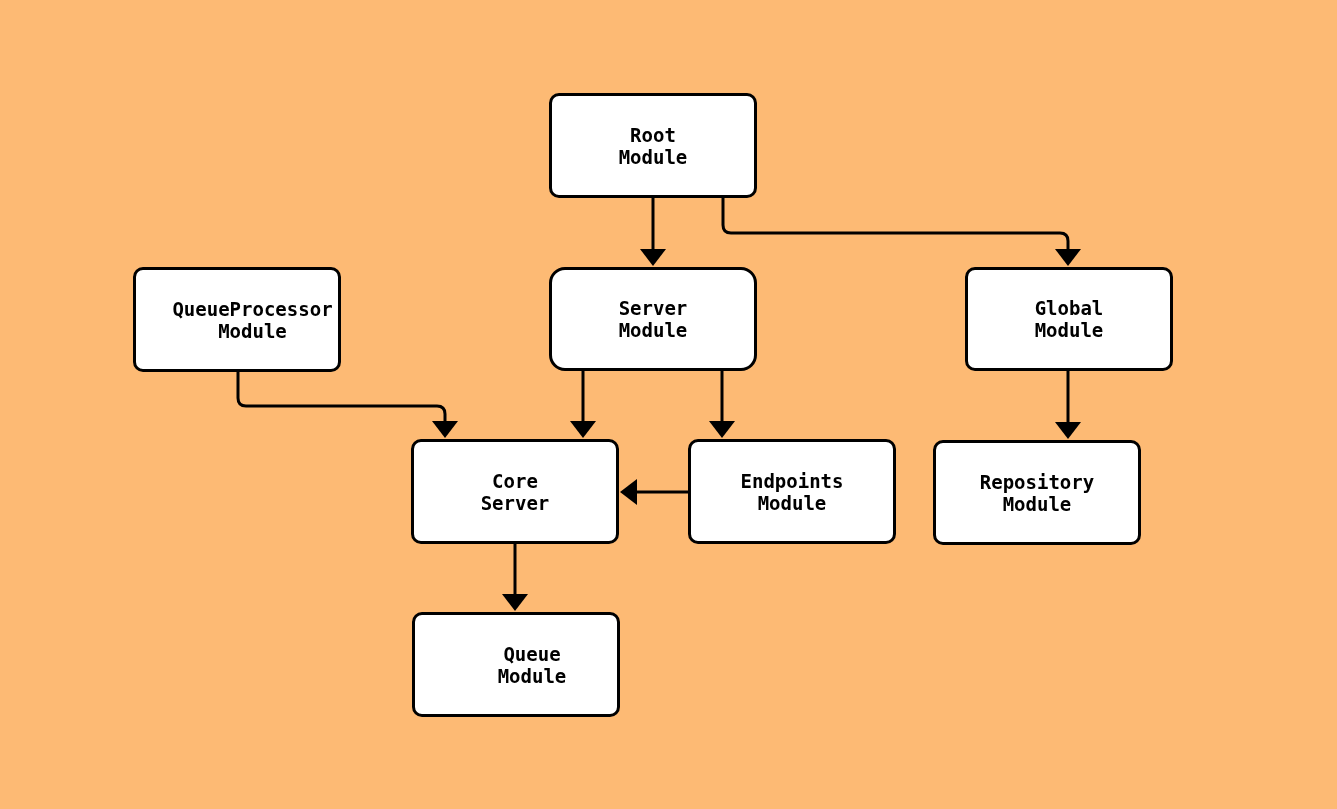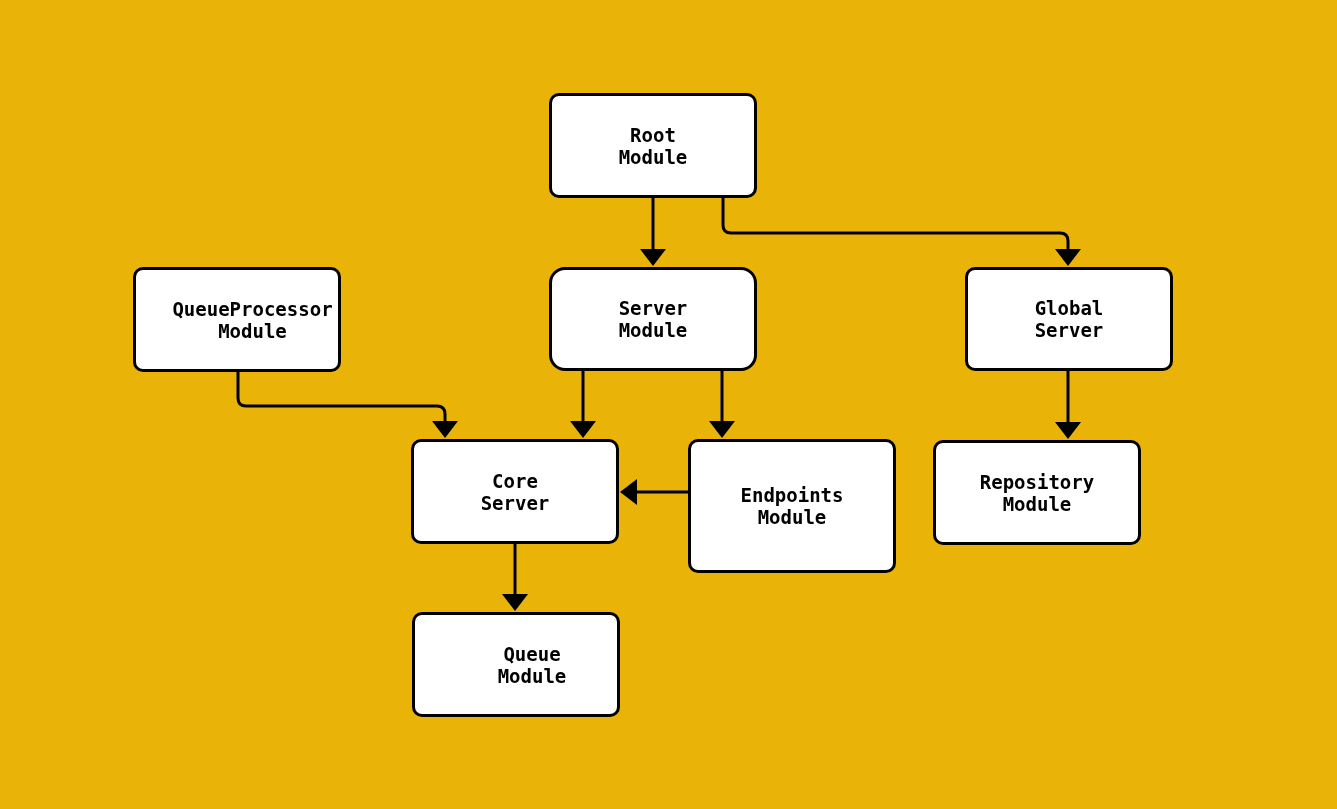--- a/index.html
+++ b/index.html
@@ -4,21 +4,21 @@
 <style>
   html, body {
     margin: 0;
     padding: 0;
     background: #ffffff;
   }
   .canvas {
     position: relative;
     width: 1337px;
     height: 809px;
-    background: #eab308;
+    background: #fdba74;
     overflow: hidden;
     font-family: "DejaVu Sans Mono", "Liberation Mono", monospace;
   }
   .edge-layer {
     position: absolute;
     left: 0;
     top: 0;
     width: 1337px;
     height: 809px;
     display: block;
@@ -72,27 +72,27 @@
     <div class="node" style="left: 133px; top: 267px; width: 208px; height: 105px; background: rgb(255, 255, 255); border-color: rgb(0, 0, 0);">
       <div class="node-label" style="color: rgb(0, 0, 0); margin-left: 31px;">QueueProcessor
 Module</div>
     </div>
     <div class="node" style="left: 549px; top: 267px; width: 208px; height: 104px; background: rgb(255, 255, 255); border-color: rgb(0, 0, 0); border-radius: 16px;">
       <div class="node-label" style="color: rgb(0, 0, 0);">Server
 Module</div>
     </div>
     <div class="node" style="left: 965px; top: 267px; width: 208px; height: 104px; background: rgb(255, 255, 255); border-color: rgb(0, 0, 0);">
       <div class="node-label" style="color: rgb(0, 0, 0);">Global
-Server</div>
+Module</div>
     </div>
     <div class="node" style="left: 411px; top: 439px; width: 208px; height: 105px; background: rgb(255, 255, 255); border-color: rgb(0, 0, 0);">
       <div class="node-label" style="color: rgb(0, 0, 0);">Core
 Server</div>
     </div>
-    <div class="node" style="left: 688px; top: 439px; width: 208px; height: 134px; background: rgb(255, 255, 255); border-color: rgb(0, 0, 0);">
+    <div class="node" style="left: 688px; top: 439px; width: 208px; height: 105px; background: rgb(255, 255, 255); border-color: rgb(0, 0, 0);">
       <div class="node-label" style="color: rgb(0, 0, 0);">Endpoints
 Module</div>
     </div>
     <div class="node" style="left: 933px; top: 440px; width: 208px; height: 105px; background: rgb(255, 255, 255); border-color: rgb(0, 0, 0);">
       <div class="node-label" style="color: rgb(0, 0, 0);">Repository
 Module</div>
     </div>
     <div class="node" style="left: 412px; top: 612px; width: 208px; height: 105px; background: rgb(255, 255, 255); border-color: rgb(0, 0, 0); padding-left: 32px;">
       <div class="node-label" style="color: rgb(0, 0, 0);">Queue
 Module</div>

